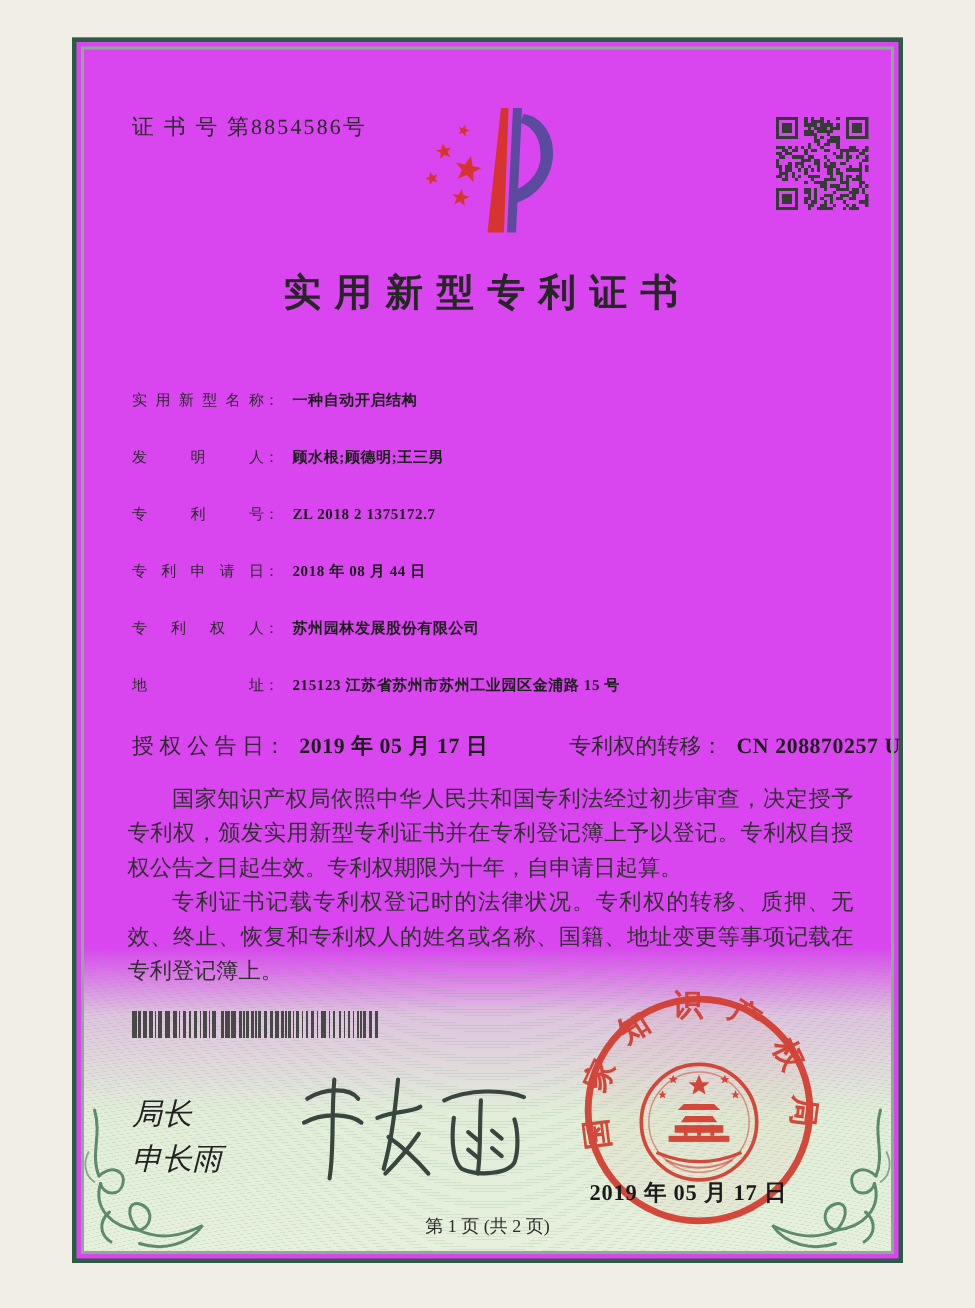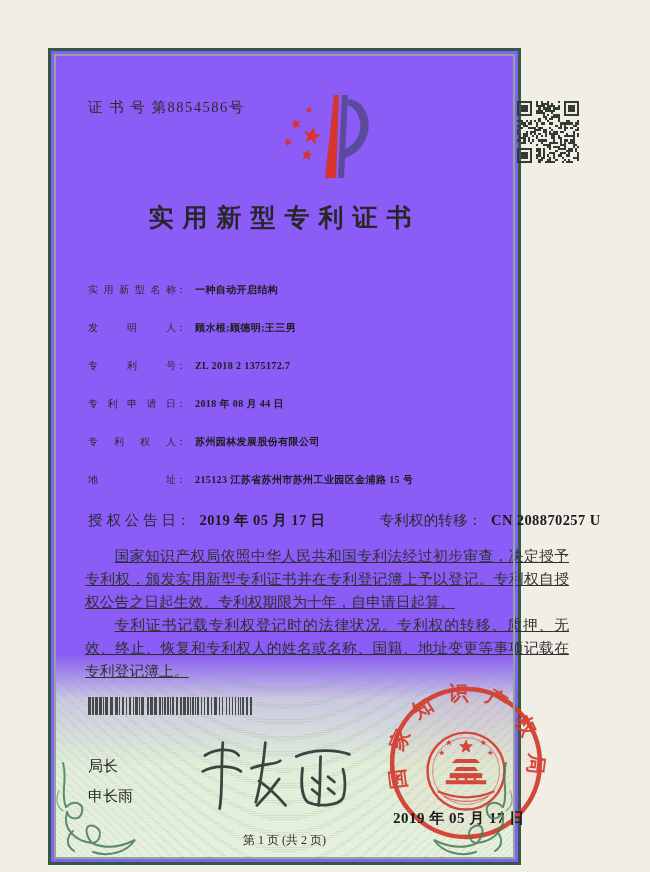--- a/index.html
+++ b/index.html
@@ -1,20 +1,20 @@
 <!DOCTYPE html>
 <html><head>
 <meta charset="utf-8">
 <style>
   html,body{margin:0;padding:0;background:#e8e4db;}
   .page{position:relative;width:650px;height:872px;background:#f1eee6;overflow:hidden;
         font-family:"Liberation Serif","DejaVu Serif",serif;color:#222;}
   
-  .frame{position:absolute;left:48px;top:48px;width:473px;height:817px;box-sizing:border-box;
-         border:3px solid #2e5b45;background:#8b5cf6;}
+  .frame{position:absolute;left:48px;top:25px;width:554px;height:817px;box-sizing:border-box;
+         border:3px solid #2e5b45;background:#d946ef;}
   .frame-inner-line{position:absolute;inset:3px;border:2px solid #8aab95;pointer-events:none;z-index:5;}
   
   .texture{position:absolute;left:5px;right:5px;bottom:5px;height:202px;z-index:0;
     background:
       repeating-radial-gradient(ellipse 900px 320px at 50% 165%, rgba(105,158,112,.17) 0 1px, rgba(0,0,0,0) 1px 6px),
       linear-gradient(to bottom, rgba(224,237,217,0) 0%, rgba(224,237,217,.75) 22%, #e2eed9 55%, #e6f0dd 100%);}
   .content{position:absolute;inset:0;z-index:2;}
   .cert-no{position:absolute;left:37px;top:47px;font-size:14.5px;letter-spacing:1.5px;color:#2a2a2a;}
   .logo{position:absolute;left:222px;top:40px;width:100px;height:92px;}
   .qr{position:absolute;left:466px;top:50px;width:62px;height:62px;}
@@ -22,24 +22,24 @@
          font-size:25px;font-weight:700;letter-spacing:9px;color:#262626;}
   .field-row{position:absolute;left:37px;display:flex;align-items:baseline;font-size:10px;white-space:nowrap;}
   .lbl{display:inline-block;width:88px;text-align:justify;text-align-last:justify;color:#2b2b2b;font-weight:500;}
   .cln{margin-right:9px;color:#2b2b2b;}
   .val{font-weight:600;color:#1c1c1c;letter-spacing:.4px;}
   .f0{top:232px}.f1{top:270px}.f2{top:308px}.f3{top:346px}.f4{top:384px}.f5{top:422px}
   .grant-row{position:absolute;left:37px;top:460px;display:flex;font-size:14.5px;white-space:nowrap;}
   .grant-pair{display:flex;align-items:baseline;}
   .grant-pair.second{margin-left:54px;}
   .paras{position:absolute;left:34px;top:494px;width:484px;font-size:14.8px;line-height:23px;
-         color:#303030;text-align:justify;text-decoration:underline;}
+         color:#303030;text-align:justify;}
   .paras p{margin:0;text-indent:2em;}
   .barcode{position:absolute;left:37px;top:646px;width:165px;height:18px;}
-  .director{position:absolute;left:37px;top:700px;font-size:15px;color:#222;line-height:30px;}
+  .director{position:absolute;left:37px;top:700px;font-size:20px;color:#222;line-height:30px;font-style:italic;}
   .sig{position:absolute;left:140px;top:676px;width:170px;height:92px;}
   .seal{position:absolute;left:334px;top:631px;width:162px;height:162px;opacity:.93;}
   .seal-date{position:absolute;left:342px;top:758px;width:170px;font-size:15px;font-weight:600;
              color:#1b1b1b;letter-spacing:.5px;}
   .footer{position:absolute;left:0;bottom:13px;width:100%;text-align:center;font-size:12px;color:#2c2c2c;}
   .flourish{position:absolute;bottom:3px;width:84px;height:98px;z-index:3;}
   .flourish.left{left:2px;}
   .flourish.right{right:2px;transform:scaleX(-1);}
 </style>
 </head>

